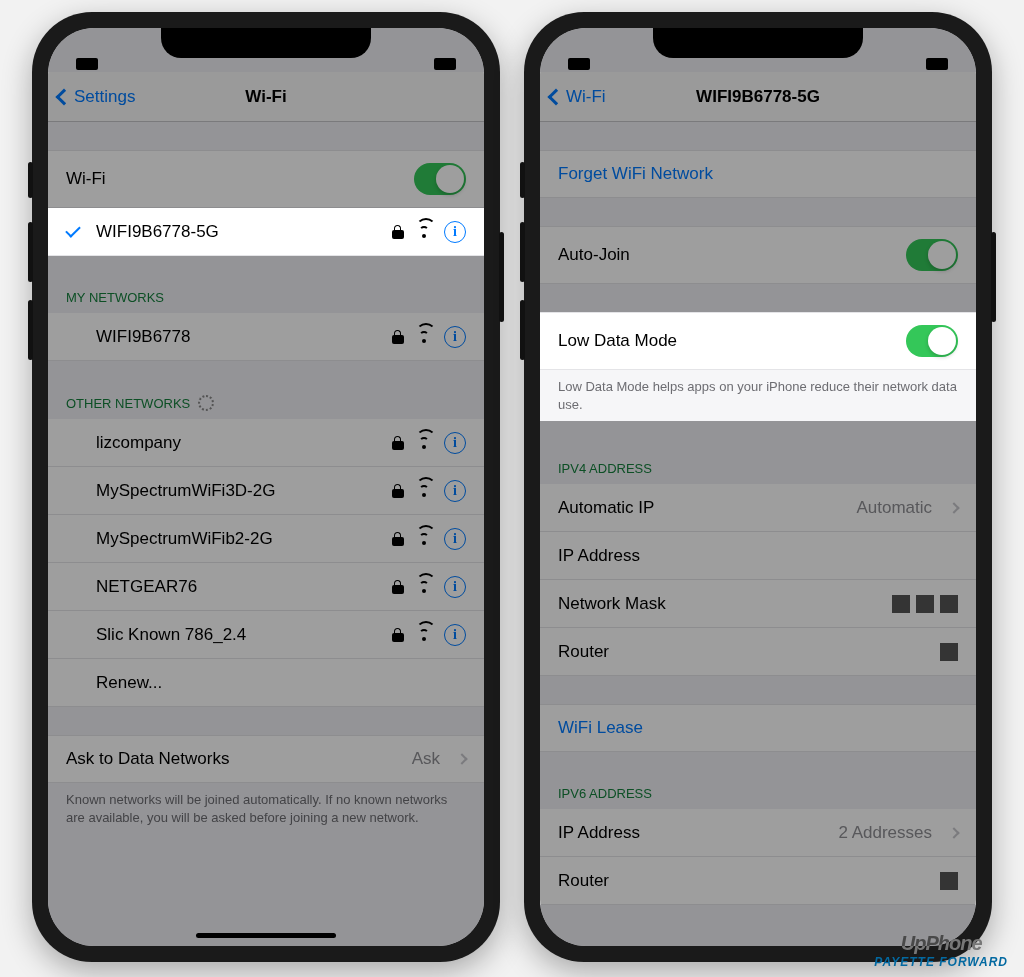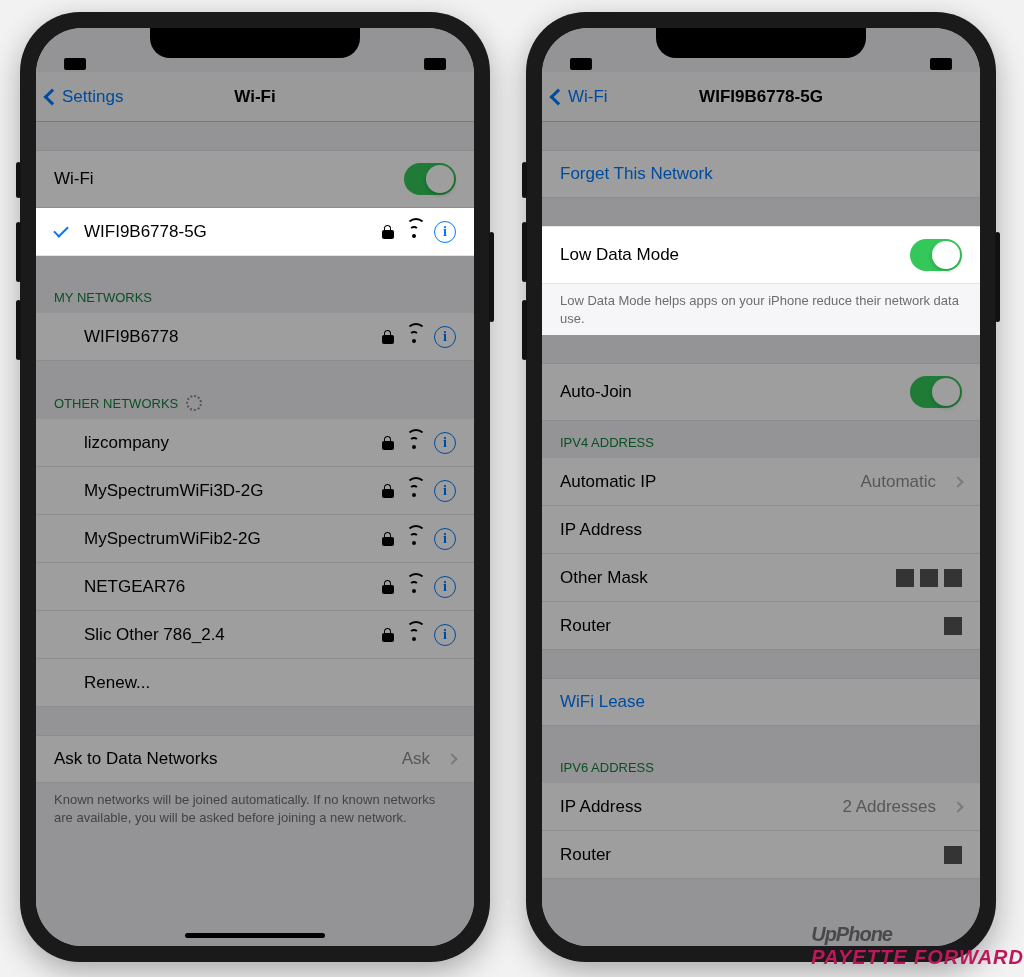--- a/index.html
+++ b/index.html
@@ -4,21 +4,21 @@
 <style>
   * { box-sizing: border-box; margin: 0; padding: 0; }
   body {
     font-family: -apple-system, "Helvetica Neue", Helvetica, Arial, sans-serif;
     background: #f2f2f2;
     width: 1024px;
     height: 977px;
     position: relative;
     overflow: hidden;
   }
-  .container { display: flex; gap: 36px; padding: 12px 20px; }
+  .container { display: flex; gap: 24px; padding: 12px 32px; }
   .phone {
     width: 470px;
     height: 950px;
     background: #1a1a1a;
     border-radius: 60px;
     padding: 16px;
     position: relative;
     box-shadow: 0 10px 30px rgba(0,0,0,0.3);
   }
   .side-btn { position:absolute; background:#111; border-radius:4px; }
@@ -75,21 +75,21 @@
     align-items: center;
     color: #007aff;
     font-size: 17px;
     cursor: pointer;
   }
   .nav-title { font-size: 17px; font-weight: 600; }
   .chev-left { width:12px; height:12px; border-left:3px solid #007aff; border-bottom:3px solid #007aff; transform:rotate(45deg); margin-right:4px;}
 
   .content { overflow-y: hidden; }
   .group { margin-top: 28px; }
-  .group.tight { margin-top: 8px; }
+  .group.tight { margin-top: 34px; }
   .header {
     font-size: 13px;
     color: #15803d;
     padding: 6px 18px 8px 18px;
     text-transform: uppercase;
     display:flex; align-items:center; gap:8px;
   }
   .footer {
     font-size: 13px;
     color: #6d6d72;
@@ -138,23 +138,23 @@
     color:#007aff; font-size:14px; font-weight:600; display:flex; align-items:center; justify-content:center;
     font-family: Georgia, serif;
   }
   .chev-right { width:8px; height:8px; border-top:2px solid #c7c7cc; border-right:2px solid #c7c7cc; transform:rotate(45deg); margin-left:6px;}
   .spinner {
     width:16px; height:16px; border:2px dotted #888; border-radius:50%;
   }
   .redact { display:inline-flex; gap:6px;}
   .redact span{ width:18px; height:18px; background:#555; }
   .home-ind { position:absolute; bottom:8px; left:50%; transform:translateX(-50%); width:140px; height:5px; background:#000; border-radius:3px; z-index:25;}
-  .watermark { position:absolute; right:0; bottom:8px; text-align:left; font-style:italic; font-weight:700; color:#777; }
+  .watermark { position:absolute; right:16px; bottom:8px; text-align:center; font-style:italic; font-weight:700; color:#777; }
   .watermark .l1{ font-size:20px; letter-spacing:-1px;}
-  .watermark .l2{ font-size:20px; color:#be185d; letter-spacing:1px;}
+  .watermark .l2{ font-size:12px; color:#0369a1; letter-spacing:1px;}
 </style>
 </head>
 <body>
 
 <div class="container">
 
   <div class="phone">
     <div class="side-btn l1"></div>
     <div class="side-btn l2"></div>
     <div class="side-btn l3"></div>
@@ -245,21 +245,21 @@
             <span style="width:18px;"></span>
             <span class="label">NETGEAR76</span>
             <span class="lock"></span>
             <span class="wifi">
                 <span class="arc2"></span>
               </span>
             <span class="info">i</span>
           </div>
           <div class="cell">
             <span style="width:18px;"></span>
-            <span class="label">Slic Other 786_2.4</span>
+            <span class="label">Slic Known 786_2.4</span>
             <span class="lock"></span>
             <span class="wifi">
                 <span class="arc2"></span>
               </span>
             <span class="info">i</span>
           </div>
           <div class="cell">
             <span style="width:18px;"></span>
             <span class="label">Renew...</span>
           </div>
@@ -295,55 +295,55 @@
         <div class="nav-back">
           <span class="chev-left"></span>
           <span>Wi-Fi</span>
         </div>
         <div class="nav-title">WIFI9B6778-5G</div>
       </div>
 
       <div class="content">
         <div class="group">
           <div class="cell link">
-            <span class="label">Forget This Network</span>
+            <span class="label">Forget WiFi Network</span>
+          </div>
+        </div>
+
+        <div class="group">
+          <div class="cell">
+            <span class="label">Auto-Join</span>
+            <div class="toggle on">
+                <div class="knob"></div>
+              </div>
           </div>
         </div>
 
         <div class="group highlight" style="background:#f6f6f8; margin-top:28px; padding-bottom:2px;">
           <div class="cell highlight">
             <span class="label">Low Data Mode</span>
             <div class="toggle on">
                 <div class="knob"></div>
               </div>
           </div>
           <div class="footer highlight" style="background:#f6f6f8;">Low Data Mode helps apps on your iPhone reduce their network data use.</div>
         </div>
 
-        <div class="group">
-          <div class="cell">
-            <span class="label">Auto-Join</span>
-            <div class="toggle on">
-                <div class="knob"></div>
-              </div>
-          </div>
-        </div>
-
         <div class="group tight">
           <div class="header">IPV4 ADDRESS</div>
           <div class="cell">
             <span class="label">Automatic IP</span>
             <span class="value">Automatic</span>
             <span class="chev-right"></span>
           </div>
           <div class="cell">
             <span class="label">IP Address</span>
           </div>
           <div class="cell">
-            <span class="label">Other Mask</span>
+            <span class="label">Network Mask</span>
             <span class="redact">
                 <span></span>
                 <span></span>
                 <span></span>
               </span>
           </div>
           <div class="cell">
             <span class="label">Router</span>
             <span class="redact">
                 <span></span>

